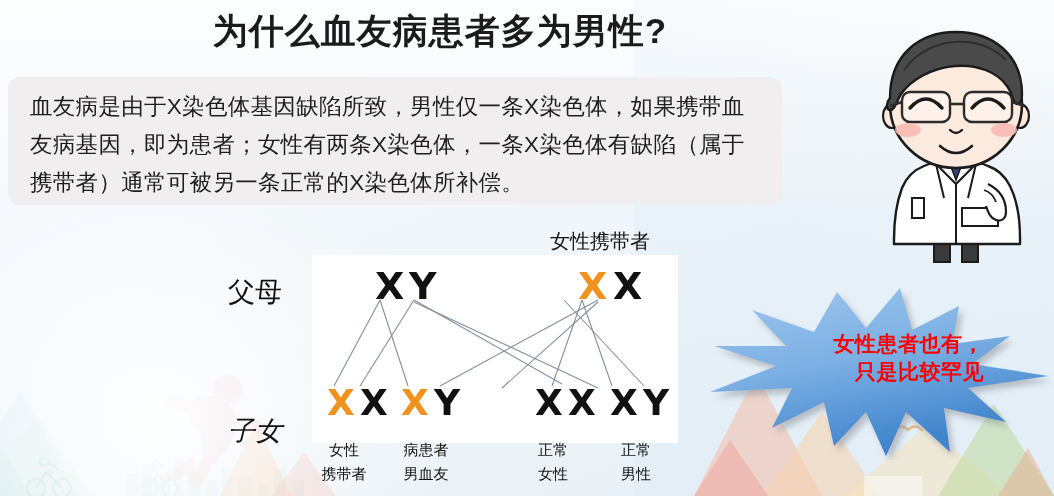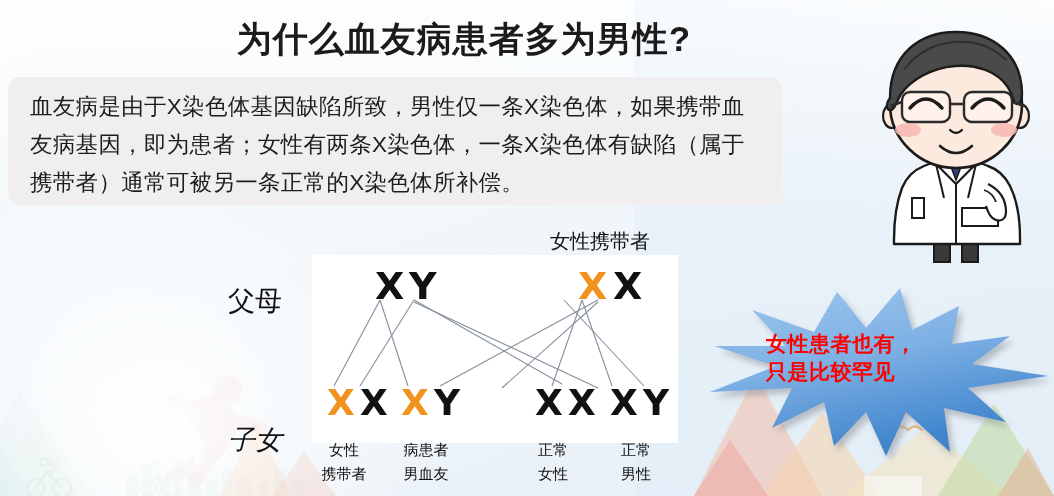--- a/index.html
+++ b/index.html
@@ -44,29 +44,28 @@
   #bg-left-tri { left: -40px; top: 382px; width: 190px; height: 114px; opacity: .55; }
 
   
   #bg-right-tri { right: 0px; bottom: 0px; width: 360px; height: 140px; opacity: .85; }
   #bg-mid-tri { left: 196px; bottom: 0px; width: 150px; height: 80px; opacity: .7; }
   #bg-birds { left: 880px; top: 404px; width: 60px; height: 40px; opacity: .85; }
 
   
   #title {
     position: absolute;
-    left: 0; top: 16px;
+    left: 0; top: 8px;
     width: 880px;
     text-align: center;
     font-size: 35px;
     font-weight: 700;
     color: #1b1b1b;
     letter-spacing: 1px;
     white-space: nowrap;
-    margin-left: 24px;
   }
 
   
   #body-panel {
     position: absolute;
     left: 8px; top: 77px;
     width: 774px; height: 128px;
     background: #f0eeee;
     border-radius: 12px;
   }
@@ -99,21 +98,20 @@
     width: 366px; height: 188px;
     background: #ffffff;
   }
 
   .row-label {
     position: absolute;
     font-size: 27px;
     font-weight: 500;
     color: #111;
     white-space: nowrap;
-    margin-top: 9px;
   }
   #label-parents { left: 228px; top: 54px; }
   #label-children { left: 228px; top: 193px; font-style: italic; }
 
   
   .allele {
     position: absolute;
     font-family: "DejaVu Sans", sans-serif;
     font-weight: 700;
     font-size: 38px;
@@ -155,21 +153,21 @@
   #cap2 { left: 378px; }
   #cap3 { left: 505px; }
   #cap4 { left: 588px; }
 
   
   #starburst { position: absolute; left: 700px; top: 288px; width: 354px; height: 172px; }
   #starburst-text {
     position: absolute;
     left: 766px; top: 330px;
     width: 218px;
-    text-align: left;
+    text-align: right;
     font-size: 21px;
     font-weight: 700;
     line-height: 28px;
     color: #ff0000;
     letter-spacing: .5px;
   }
 
   
   #doctor { position: absolute; left: 868px; top: 12px; width: 178px; height: 262px; }
 </style>

